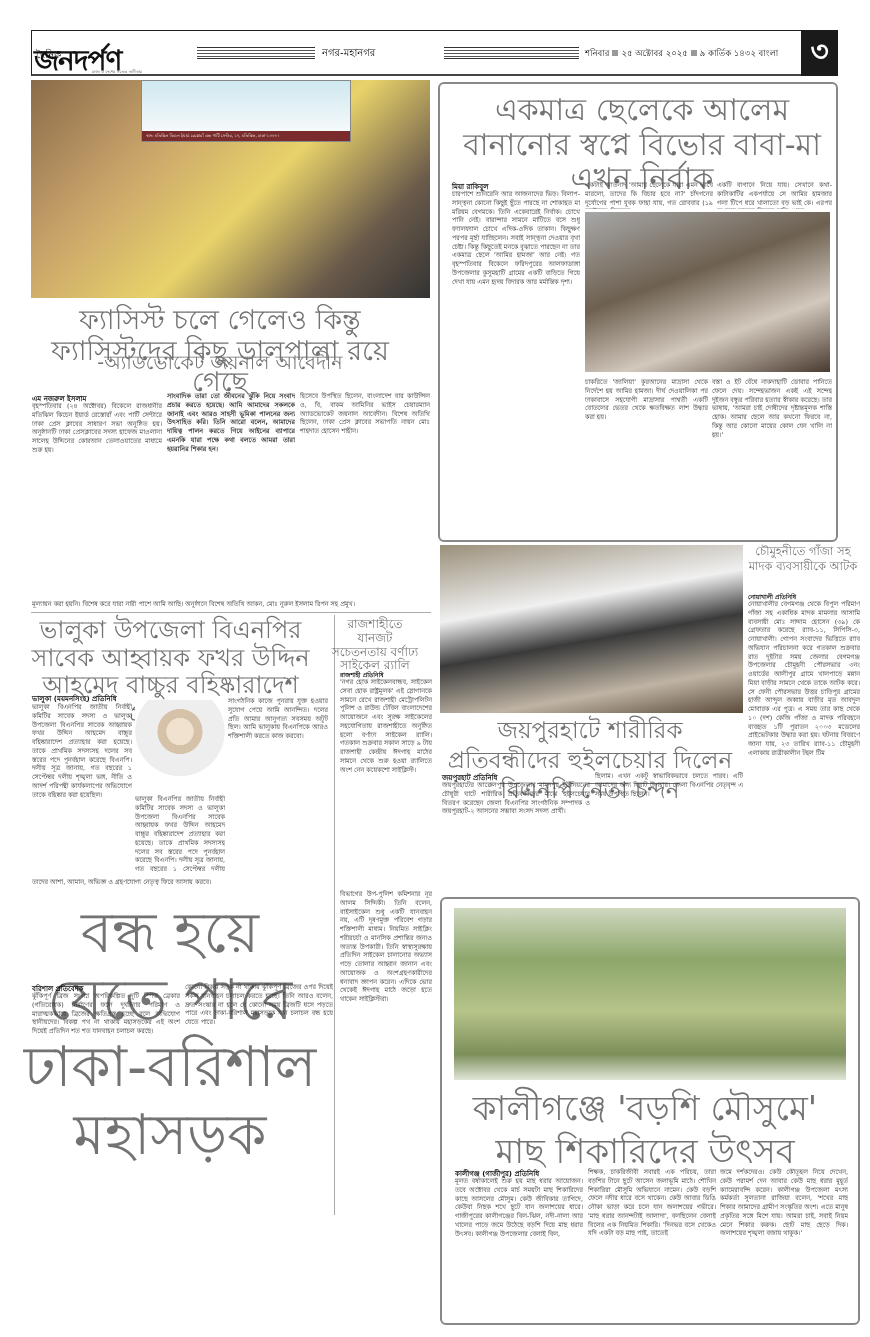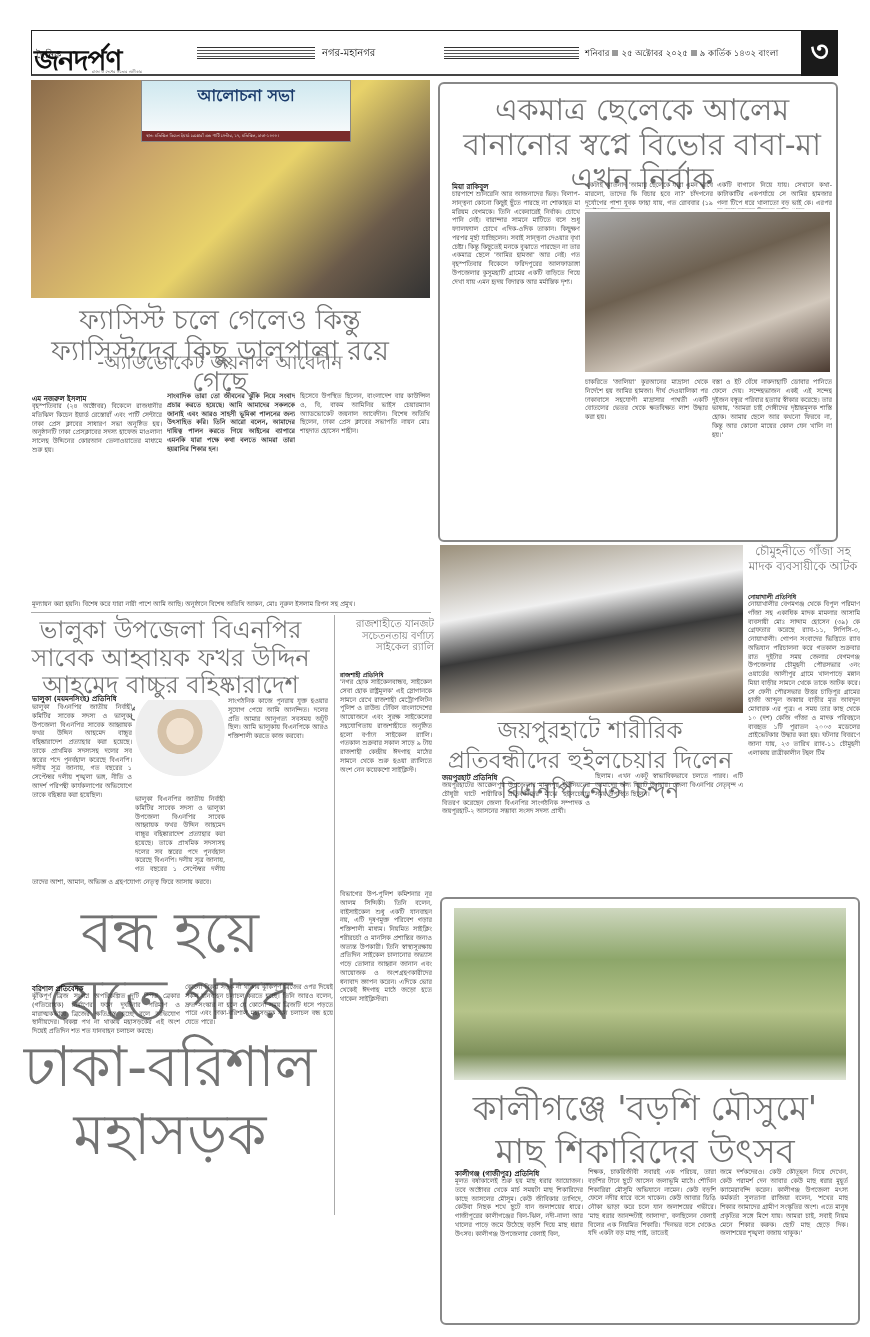--- a/index.html
+++ b/index.html
@@ -23,21 +23,21 @@
   .photo.p5 { background: radial-gradient(circle at 50% 35%, #f1e2d0 0 18%, #d6c2a8 19% 30%, #eeeeee 31% 60%, #fff 61%); }
   .banner { left: 110px; top: 0; width: 210px; height: 62px; background: linear-gradient(#cfe8ef,#fdfdfd); border: 1px solid #888; }
   .banner-foot { left: 0; bottom: 0; width: 100%; height: 10px; background: #7a2b2b; color:#fff; font-size: 4px; padding: 2px 4px; white-space: nowrap; overflow:hidden; }
   
   .hl { text-align: center; line-height: 1.15; color: #737373; }
   .hl1 { left: 20px; top: 304px; width: 400px; font-size: 27px; }
   .hl1-sub { left: 20px; top: 352px; width: 400px; font-size: 19px; }
   .byline { font-size: 7px; font-weight: bold; }
   .body-text { font-size: 6.4px; line-height: 1.37; color: #333; text-align: justify; overflow: hidden; }
   .hl2 { left: 18px; top: 617px; width: 305px; font-size: 24px; }
-  .hl3 { left: 346px; top: 618px; width: 88px; font-size: 10px; text-align: right; }
+  .hl3 { left: 331px; top: 618px; width: 88px; font-size: 12px; }
   .hl4 { left: 20px; top: 899px; width: 300px; font-size: 56px; line-height: 1.2; }
   .box { border: 2px solid #888; border-radius: 6px; }
   .hl5 { left: 442px; top: 93px; width: 400px; font-size: 30px; line-height: 1.15; }
   .hl6 { left: 748px; top: 544px; width: 110px; font-size: 11.5px; line-height: 1.3; }
   .hl7 { left: 440px; top: 716px; width: 300px; font-size: 23px; line-height: 1.3; }
   .hl8 { left: 455px; top: 1087px; width: 380px; font-size: 34px; line-height: 1.25; }
   .vrule { width: 1px; background: #aaa; }
   .hrule { height: 1px; background: #aaa; }
 </style>
 </head>
@@ -51,21 +51,20 @@
   <span class="abs section-name">নগর-মহানগর</span>
   <div class="abs rule-lines" style="left:412px;top:16px;width:135px;"></div>
   <div class="abs date-line">
     <span>শনিবার</span><span class="sq"></span><span>২৫ অক্টোবর ২০২৫</span><span class="sq"></span><span>৯ কার্তিক ১৪৩২ বাংলা</span>
   </div>
 </div>
 <div class="abs page-num">৩</div>
 
 <div class="abs photo" style="left:31px;top:80px;width:399px;height:218px;">
   <div class="abs banner">
-    <div style="text-align:center;font-size:16px;font-weight:bold;color:#1b3b6b;padding-top:2px;">আলোচনা সভা</div>
     <div class="abs banner-foot">স্থান: মতিঝিল কিচেন ইয়ার্ড রেস্তোরাঁ এন্ড পার্টি সেন্টার, ১৭, মতিঝিল, ঢাকা-১০০০।</div>
   </div>
 </div>
 <div class="abs hl hl1">ফ্যাসিস্ট চলে গেলেও কিন্তু ফ্যাসিস্টদের কিছু ডালপালা রয়ে গেছে</div>
 <div class="abs hl hl1-sub">-অ্যাডভোকেট জয়নাল আবেদীন</div>
 <div class="abs byline" style="left:32px;top:393px;">এম নজরুল ইসলাম</div>
 <div class="abs body-text" style="left:32px;top:402px;width:130px;height:195px;">বৃহস্পতিবার (২৪ অক্টোবর) বিকেলে রাজধানীর মতিঝিল কিচেন ইয়ার্ড রেস্তোরাঁ এবং পার্টি সেন্টারে ঢাকা প্রেস ক্লাবের সাধারণ সভা অনুষ্ঠিত হয়। অনুষ্ঠানটি ঢাকা প্রেসক্লাবের সদস্য হাফেজ মাওলানা সালেহ উদ্দিনের কোরআন তেলাওয়াতের মাধ্যমে শুরু হয়।</div>
 <div class="abs body-text" style="left:167px;top:392px;width:128px;height:205px;font-weight:bold;">সাংবাদিক তারা তো জীবনের ঝুঁকি নিয়ে সংবাদ প্রচার করতে হয়েছে। আমি আমাদের সকলকে জানাই এবং আরও সাহসী ভূমিকা পালনের জন্য উৎসাহিত করি। তিনি আরো বলেন, আমাদের দায়িত্ব পালন করতে গিয়ে আইনের ব্যাপারে এমনকি যারা পক্ষে কথা বলতে আমরা তারা হয়রানির শিকার হন।</div>
 <div class="abs body-text" style="left:300px;top:392px;width:130px;height:205px;">হিসেবে উপস্থিত ছিলেন, বাংলাদেশ বার কাউন্সিল ও, বি, বাকম আমিনির ভাইস চেয়ারম্যান অ্যাডভোকেট জয়নাল আবেদীন। বিশেষ অতিথি ছিলেন, ঢাকা প্রেস ক্লাবের সভাপতি নায়ন মোঃ শাহদাত হোসেন শাহীন।</div>
 <div class="abs body-text" style="left:32px;top:600px;width:398px;height:10px;white-space:nowrap;">মূল্যায়ন করা হয়নি। বিশেষ করে যারা নারী পাশে আমি আছি। অনুষ্ঠানে বিশেষ অতিথি আকন, মোঃ নুরুল ইসলাম রিপন সহ প্রমুখ।</div>

